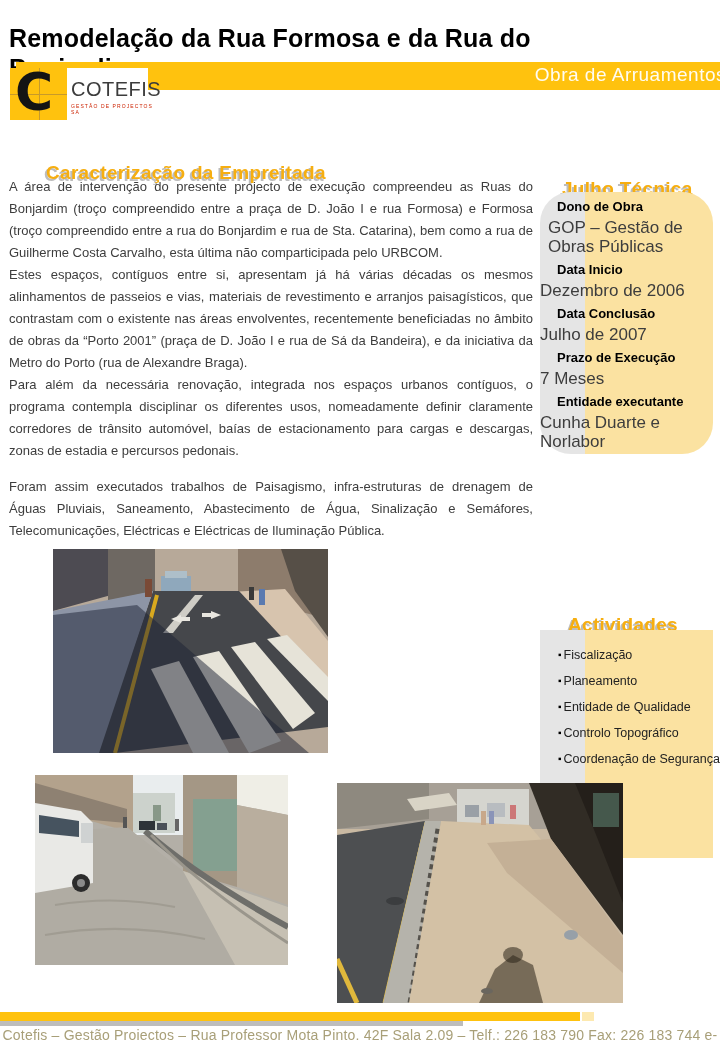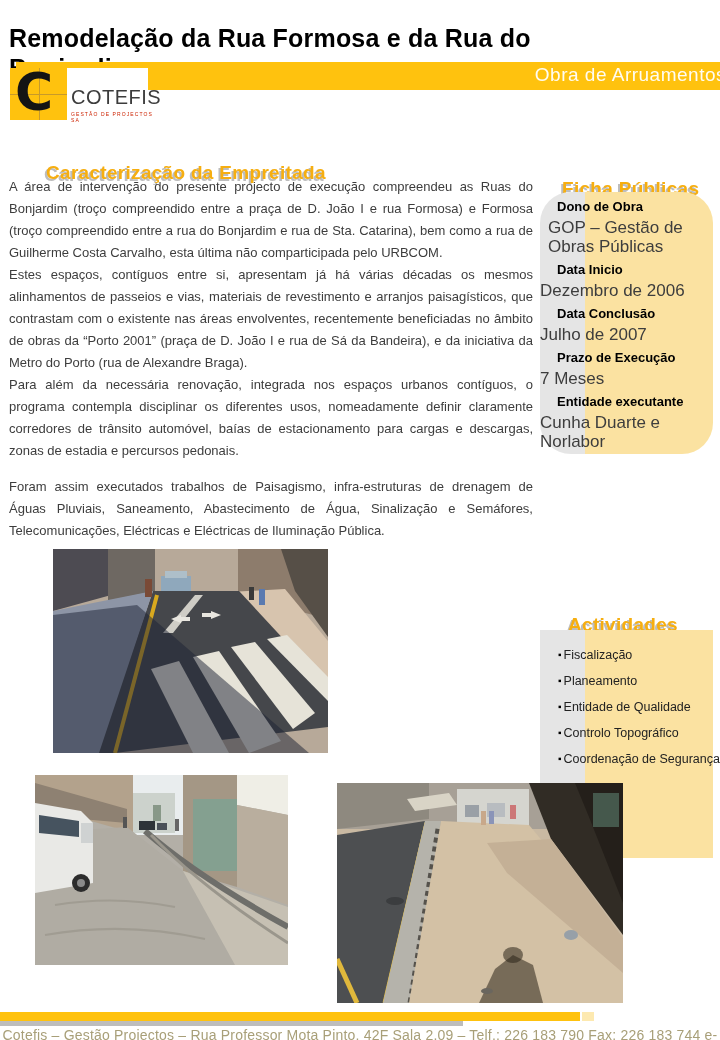--- a/index.html
+++ b/index.html
@@ -12,21 +12,21 @@
   .banner{position:absolute;left:16px;top:62px;width:720px;height:28px;background:var(--yellow);}
   .banner-text{position:absolute;right:10px;top:2px;font-size:19px;color:rgba(255,255,255,.95);
                letter-spacing:.5px;}
   .logo{position:absolute;left:10px;top:68px;width:138px;height:54px;background:#fff;
         display:flex;align-items:stretch;}
   .logo-sq{position:relative;width:57px;height:52px;background:var(--yellow);flex:0 0 auto;}
   .logo-sq .c{position:absolute;left:5px;top:-6px;font-size:52px;font-weight:bold;color:#141414;
               font-family:"DejaVu Sans",sans-serif;}
   .logo-sq .hline{position:absolute;left:0;top:26px;width:57px;height:1px;background:#c79a2a;}
   .logo-sq .vline{position:absolute;left:29px;top:0;width:1px;height:52px;background:#c79a2a;}
-  .logo-txt{padding:18px 0 0 4px;}
+  .logo-txt{padding:10px 0 0 4px;}
   .logo-name{font-size:20px;color:#3c3c3c;letter-spacing:.5px;}
   .logo-tag{font-size:5px;color:#cc2200;letter-spacing:1.1px;margin-top:2px;}
 
   
   .gold-h{font-size:19px;font-weight:bold;color:#f6ae10;
           text-shadow:-2px 2px 0 #bdbdbd;letter-spacing:.3px;}
   #h-caract{position:absolute;left:9px;top:146px;margin-left:37px;}
   #h-ficha{position:absolute;left:562px;top:162px;}
   #h-activ{position:absolute;left:568px;top:598px;}
 
@@ -88,21 +88,21 @@
 
   <h2 class="gold-h" id="h-caract">Caracterização da Empreitada</h2>
 
   <div class="bodytext">
     <p>A área de intervenção do presente projecto de execução compreendeu as Ruas do Bonjardim (troço compreendido entre a praça de D. João I e rua Formosa) e Formosa (troço compreendido entre a rua do Bonjardim e rua de Sta. Catarina), bem como a rua de Guilherme Costa Carvalho, esta última não comparticipada pelo URBCOM.</p>
     <p>Estes espaços, contíguos entre si, apresentam já há várias décadas os mesmos alinhamentos de passeios e vias, materiais de revestimento e arranjos paisagísticos, que contrastam com o existente nas áreas envolventes, recentemente beneficiadas no âmbito de obras da “Porto 2001” (praça de D. João I e rua de Sá da Bandeira), e da iniciativa da Metro do Porto (rua de Alexandre Braga).</p>
     <p>Para além da necessária renovação, integrada nos espaços urbanos contíguos, o programa contempla disciplinar os diferentes usos, nomeadamente definir claramente corredores de trânsito automóvel, baías de estacionamento para cargas e descargas, zonas de estadia e percursos pedonais.</p>
     <p class="gap">Foram assim executados trabalhos de Paisagismo, infra-estruturas de drenagem de Águas Pluviais, Saneamento, Abastecimento de Água, Sinalização e Semáfores, Telecomunicações, Eléctricas e Eléctricas de Iluminação Pública.</p>
   </div>
 
-  <h2 class="gold-h" id="h-ficha">Ficha Públicas</h2>
+  <h2 class="gold-h" id="h-ficha">Julho Técnica</h2>
   <div class="sideblock" id="ficha-block">
     <div class="f-label">Dono de Obra</div>
     <div class="f-value" style="width:160px;margin-left:8px;">GOP – Gestão de Obras Públicas</div>
     <div class="f-label">Data Inicio</div>
     <div class="f-value">Dezembro de 2006</div>
     <div class="f-label">Data Conclusão</div>
     <div class="f-value">Julho de 2007</div>
     <div class="f-label">Prazo de Execução</div>
     <div class="f-value">7 Meses</div>
     <div class="f-label">Entidade executante</div>

